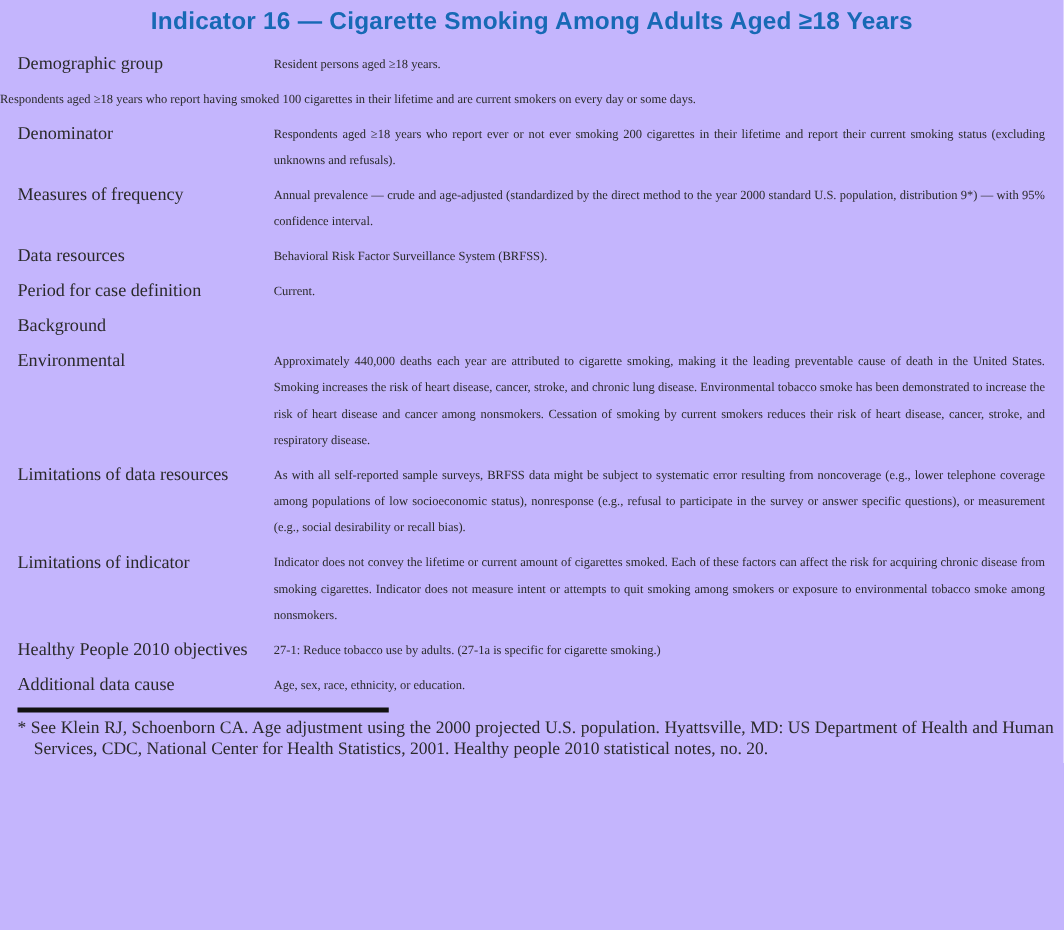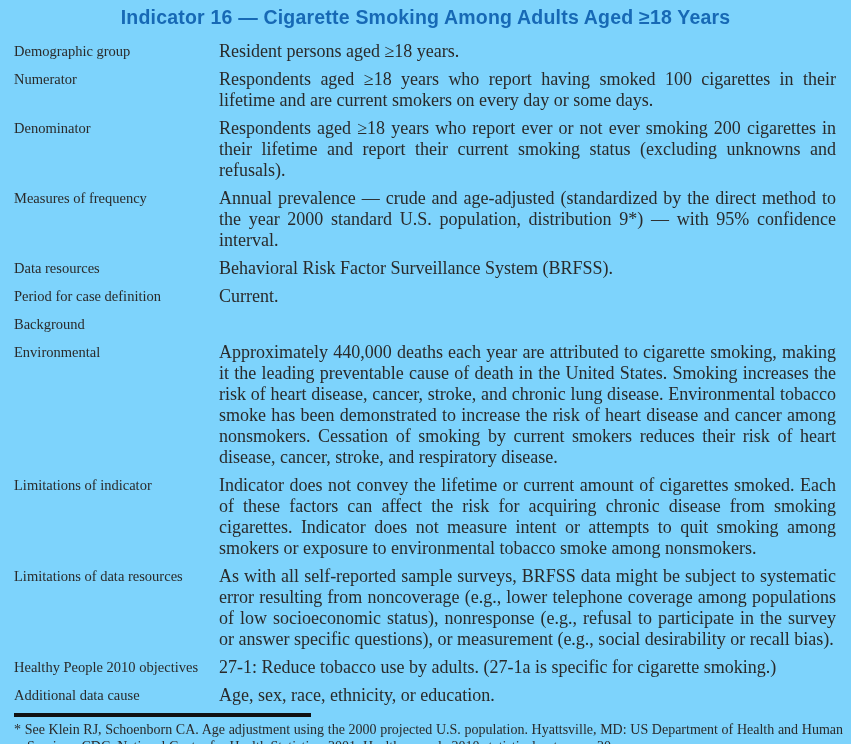--- a/index.html
+++ b/index.html
@@ -4,21 +4,21 @@
 <style>
   html, body {
     margin: 0;
     padding: 0;
     background: #ffffff;
   }
   .page {
     position: relative;
     width: 851px;
     height: 744px;
-    background: #7dd3fc;
+    background: #c4b5fd;
     font-family: "Liberation Serif", serif;
     color: #222222;
     overflow: hidden;
     box-sizing: border-box;
   }
   .title {
     margin: 6px 10px 12px 10px;
     text-align: center;
     font-family: "Liberation Sans", sans-serif;
     font-weight: bold;
@@ -41,21 +41,21 @@
     font-size: 14.5px;
     line-height: 21px;
     color: #2a2a2a;
   }
   .label-italic {
   }
   .value {
     flex: 1;
     margin-right: 15px;
     text-align: justify;
-    font-size: 18px;
+    font-size: 10px;
     line-height: 21px;
     color: #2a2a2a;
   }
   .bottom-rule {
     margin: 2px 0 4px 14px;
     width: 297px;
     height: 4px;
     background: #111111;
   }
   .footnote {
@@ -74,21 +74,20 @@
 <div class="page">
   <h1 class="title" style="color: rgb(23, 105, 181);">Indicator 16 — Cigarette Smoking Among Adults Aged ≥18 Years</h1>
 
   <div class="def-table" id="rows-container">
   <div class="row">
     <div class="label"><span class="label-italic"></span><span class="label-text">Demographic group</span></div>
     <div class="value">Resident persons aged ≥18 years.</div>
   </div>
 
   <div class="row">
-    <div class="label"><span class="label-italic"></span><span class="label-text">Numerator</span></div>
     <div class="value">Respondents aged ≥18 years who report having smoked 100 cigarettes in their lifetime and are current smokers on every day or some days.</div>
   </div>
 
   <div class="row">
     <div class="label"><span class="label-italic"></span><span class="label-text">Denominator</span></div>
     <div class="value">Respondents aged ≥18 years who report ever or not ever smoking 200 cigarettes in their lifetime and report their current smoking status (excluding unknowns and refusals).</div>
   </div>
 
   <div class="row">
     <div class="label"><span class="label-italic"></span><span class="label-text">Measures of frequency</span></div>
@@ -108,27 +107,27 @@
   <div class="row">
     <div class="label"><span class="label-italic"></span><span class="label-text">Background</span></div>
   </div>
 
   <div class="row">
     <div class="label"><span class="label-italic"></span><span class="label-text">Environmental</span></div>
     <div class="value">Approximately 440,000 deaths each year are attributed to cigarette smoking, making it the leading preventable cause of death in the United States. Smoking increases the risk of heart disease, cancer, stroke, and chronic lung disease. Environmental tobacco smoke has been demonstrated to increase the risk of heart disease and cancer among nonsmokers. Cessation of smoking by current smokers reduces their risk of heart disease, cancer, stroke, and respiratory disease.</div>
   </div>
 
   <div class="row">
-    <div class="label"><span class="label-italic"></span><span class="label-text">Limitations of indicator</span></div>
-    <div class="value">Indicator does not convey the lifetime or current amount of cigarettes smoked. Each of these factors can affect the risk for acquiring chronic disease from smoking cigarettes. Indicator does not measure intent or attempts to quit smoking among smokers or exposure to environmental tobacco smoke among nonsmokers.</div>
+    <div class="label"><span class="label-italic"></span><span class="label-text">Limitations of data resources</span></div>
+    <div class="value">As with all self-reported sample surveys, BRFSS data might be subject to systematic error resulting from noncoverage (e.g., lower telephone coverage among populations of low socioeconomic status), nonresponse (e.g., refusal to participate in the survey or answer specific questions), or measurement (e.g., social desirability or recall bias).</div>
   </div>
 
   <div class="row">
-    <div class="label"><span class="label-italic"></span><span class="label-text">Limitations of data resources</span></div>
-    <div class="value">As with all self-reported sample surveys, BRFSS data might be subject to systematic error resulting from noncoverage (e.g., lower telephone coverage among populations of low socioeconomic status), nonresponse (e.g., refusal to participate in the survey or answer specific questions), or measurement (e.g., social desirability or recall bias).</div>
+    <div class="label"><span class="label-italic"></span><span class="label-text">Limitations of indicator</span></div>
+    <div class="value">Indicator does not convey the lifetime or current amount of cigarettes smoked. Each of these factors can affect the risk for acquiring chronic disease from smoking cigarettes. Indicator does not measure intent or attempts to quit smoking among smokers or exposure to environmental tobacco smoke among nonsmokers.</div>
   </div>
 
   <div class="row">
     <div class="label"><span class="label-italic">Healthy People 2010</span><span class="label-text"> objectives</span></div>
     <div class="value">27-1: Reduce tobacco use by adults. (27-1a is specific for cigarette smoking.)</div>
   </div>
 
   <div class="row">
     <div class="label"><span class="label-italic"></span><span class="label-text">Additional data cause</span></div>
     <div class="value">Age, sex, race, ethnicity, or education.</div>

